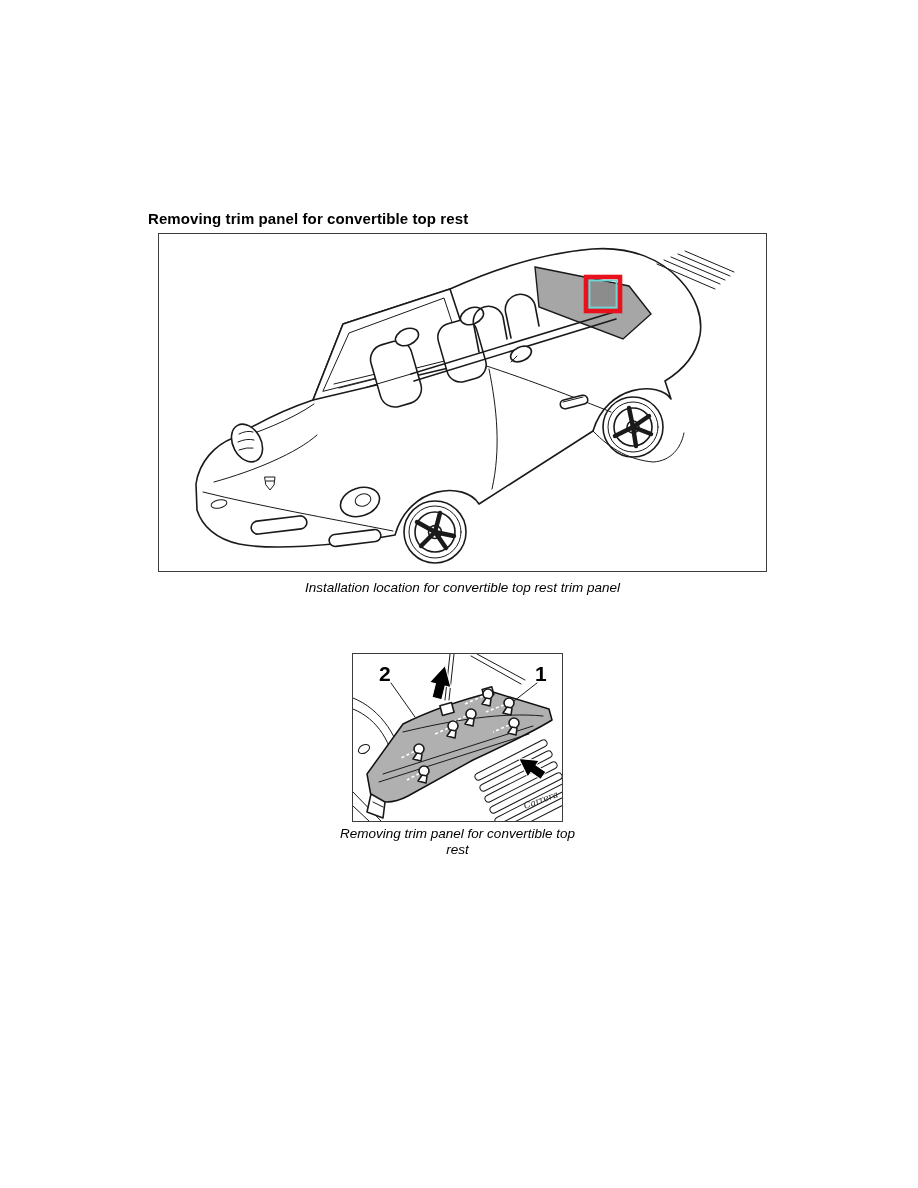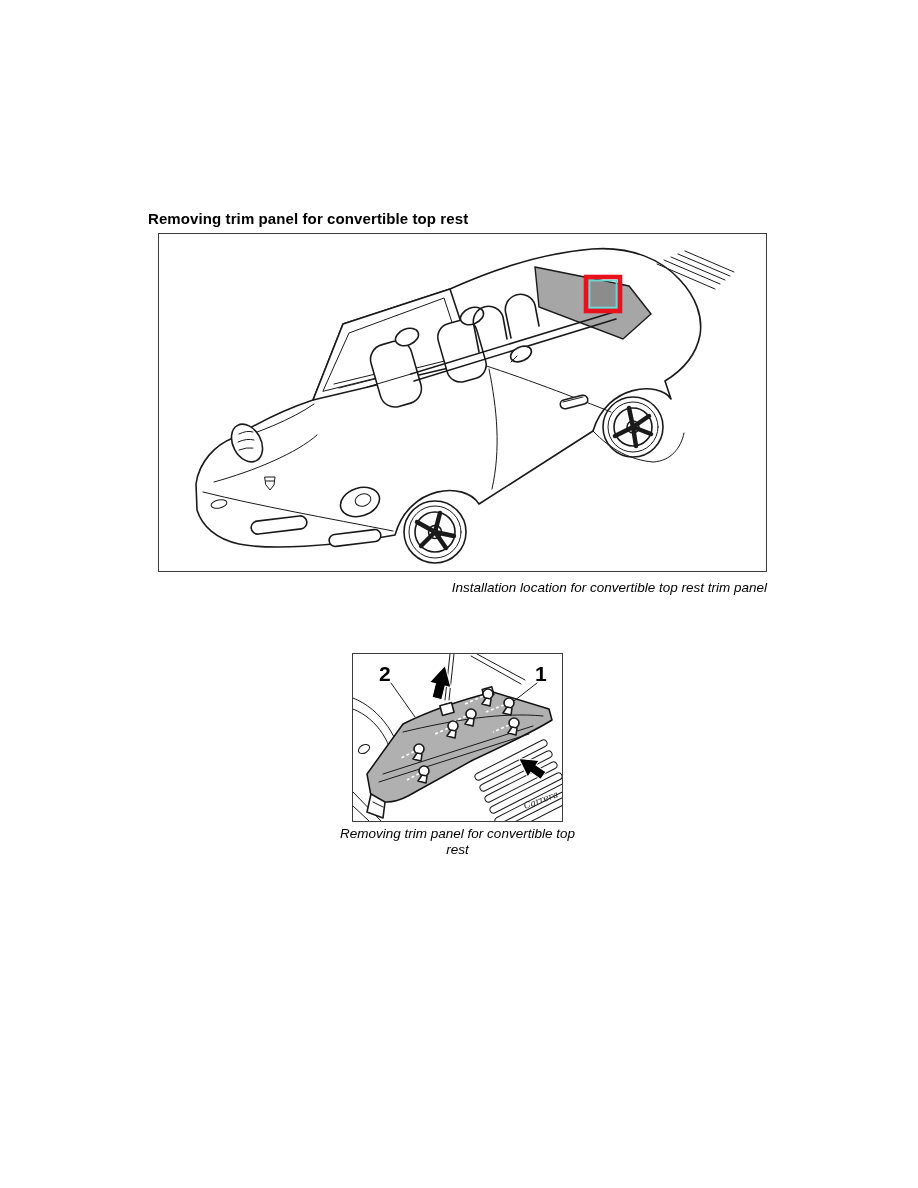--- a/index.html
+++ b/index.html
@@ -18,21 +18,21 @@
   .figure-frame{
     position:absolute;background:#fff;
     border:1px solid #3c3c3c;box-sizing:border-box;
   }
   #fig1{left:158px;top:233px;width:609px;height:339px;}
   #fig2{left:352px;top:653px;width:211px;height:169px;}
   .caption{
     position:absolute;text-align:center;
     font-size:13.5px;font-style:italic;line-height:15.5px;
   }
-  #cap1{left:158px;top:580px;width:609px;text-align:right;}
+  #cap1{left:158px;top:580px;width:609px;}
   #cap2{left:337px;top:826px;width:241px;}
   svg{display:block;}
   .ln{fill:none;stroke:#1a1a1a;stroke-width:1.6;stroke-linecap:round;stroke-linejoin:round;}
   .lnt{fill:none;stroke:#1a1a1a;stroke-width:1;stroke-linecap:round;stroke-linejoin:round;}
   .wh{fill:#ffffff;stroke:#1a1a1a;stroke-width:1.6;stroke-linejoin:round;}
   .svglabel{font-family:"Liberation Sans",sans-serif;font-weight:bold;font-size:21px;fill:#000;}
   .script{font-family:"DejaVu Serif",serif;font-style:italic;font-size:9px;fill:#1a1a1a;}
 </style>
 </head>
 <body>

